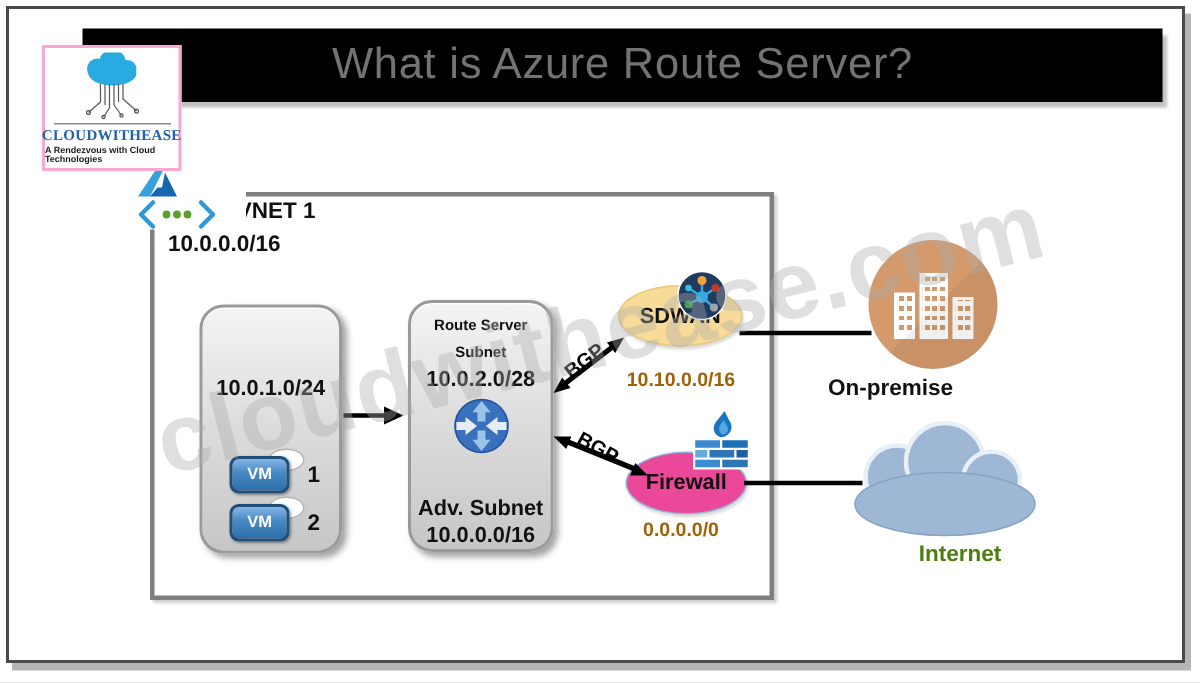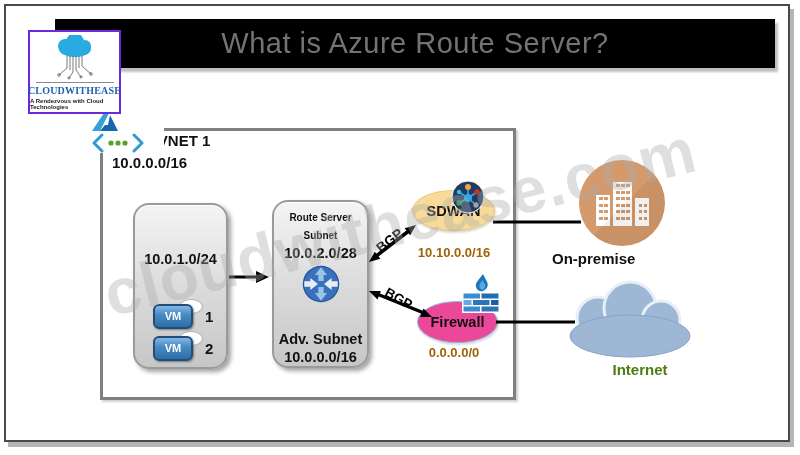--- a/index.html
+++ b/index.html
@@ -16,21 +16,21 @@
   
   .banner {
     position:absolute; left:55px; top:19px; width:720px; height:49px;
     background:#000; z-index:9; box-shadow:3px 4px 2px rgba(0,0,0,0.25);
     display:flex; align-items:center; justify-content:center;
   }
   .banner-title { color:#737373; font-size:29px; font-weight:400; letter-spacing:0.5px; }
   
   .logo {
     position:absolute; left:28px; top:30px; width:93px; height:84px;
-    background:#fff; border:2px solid #6d28d9; z-index:10;
+    background:#fff; border:2px solid #f9a8d4; z-index:10;
     display:flex; flex-direction:column; align-items:center; padding-top:3px;
   }
   .logo-divider { width:78px; border-top:1px solid #8a8a8a; margin:1px 0 2px; }
   .logo-brand {
     font-family:"Liberation Serif", serif; font-weight:700; font-size:10px;
     color:#1f5fad; letter-spacing:0.2px;
   }
   .logo-tagline { font-size:6px; font-weight:700; color:#1a1a1a; margin-top:2px; }
   
   .watermark {

